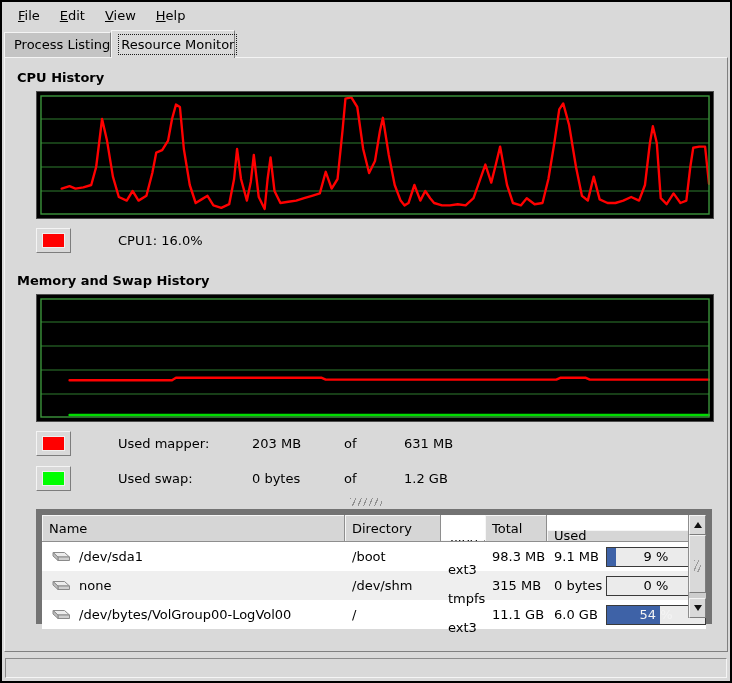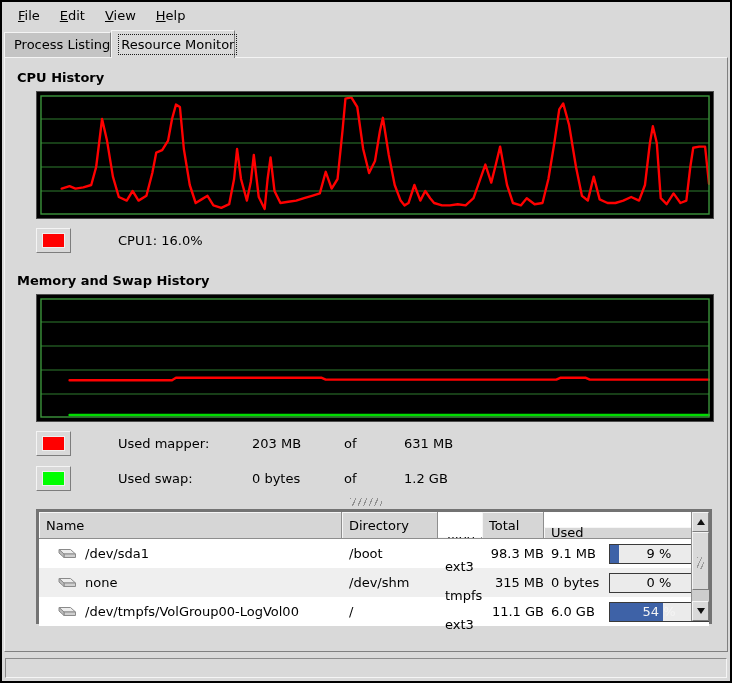--- a/index.html
+++ b/index.html
@@ -74,41 +74,41 @@
   .legend-label { width: 98px; }
   .legend-value { width: 56px; }
   .legend-of { width: 24px; }
   .cpu-legend-label { margin-left: 0; }
   
   .pane-grip {
     width: 32px; height: 8px; margin: 7px auto 0 auto;
     background: repeating-linear-gradient(115deg, #909090 0 1px, rgba(0,0,0,0) 1px 5px);
   }
   
-  .devices-wrap { margin: 3px 15px 0 31px; border: 3px solid #737373; background: #fff; position: relative; height: 115px; }
+  .devices-wrap { margin: 3px 15px 0 31px; border: 6px solid #737373; background: #fff; position: relative; height: 115px; }
   .dev-header { display: flex; height: 27px; }
   .dev-h {
     background: #d6d6d6;
     border-right: 1px solid #8e8e8e;
     border-bottom: 1px solid #8e8e8e;
     box-shadow: inset 1px 1px 0 #f6f6f6;
     display: flex; align-items: center;
     padding-left: 7px;
     overflow: hidden;
     flex: 0 0 auto;
   }
   .col-name { width: 303px; }
   .col-dir  { width: 96px; }
   .col-type { width: 44px; margin-top: 25px; }
-  .col-total{ width: 62px; text-align: right; }
+  .col-total{ width: 62px; }
   .col-used { flex: 1 1 auto !important; border-right: none; margin-top: 15px; }
   .dev-row { display: flex; height: 29px; align-items: center; background: #fff; }
   .dev-row.alt { background: #efefef; }
   .dev-c { flex: 0 0 auto; overflow: hidden; white-space: nowrap; padding-left: 7px; }
-  .dev-name { display: flex; padding-left: 17px; }
+  .dev-name { display: flex; padding-left: 8px; }
   .disk-icon { width: 22px; height: 15px; margin-right: 7px; flex: 0 0 auto; }
   .dev-used { flex: 1 1 auto; display: flex; align-items: center; justify-content: space-between; }
   .pbar {
     width: 100px; height: 20px;
     border: 1px solid #3a3a3a;
     background: #ebebeb;
     position: relative;
     overflow: hidden;
   }
   .pbar .fill { position: absolute; left: 0; top: 0; bottom: 0; }
@@ -262,21 +262,21 @@
             </span>
           </div>
         </div>
         <div class="dev-row">
           <div class="dev-c dev-name col-name">
             <svg class="disk-icon" viewBox="0 0 22 15">
   <path d="M3 3.5 L14.5 3.5 L19.5 8 L8 8 Z" fill="#ececec" stroke="#8a8a8a" stroke-width="1"></path>
   <path d="M8 8 L19.5 8 L19.5 11.5 L8 11.5 Z" fill="#cfcfcf" stroke="#8a8a8a" stroke-width="1"></path>
   <path d="M3 3.5 L8 8 L8 11.5 L3 7 Z" fill="#bdbdbd" stroke="#8a8a8a" stroke-width="1"></path>
 </svg>
-            <span>/dev/tmpfs/VolGroup00-LogVol00</span>
+            <span>/dev/bytes/VolGroup00-LogVol00</span>
           </div>
           <div class="dev-c col-dir">/</div>
           <div class="dev-c col-type">ext3</div>
           <div class="dev-c col-total">11.1 GB</div>
           <div class="dev-c dev-used">
             <span>6.0 GB</span>
             <span class="pbar light">
               <span class="fill" style="width:54%;background:#3e62a7"></span>
               <span class="ptext">54 %</span>
             </span>

